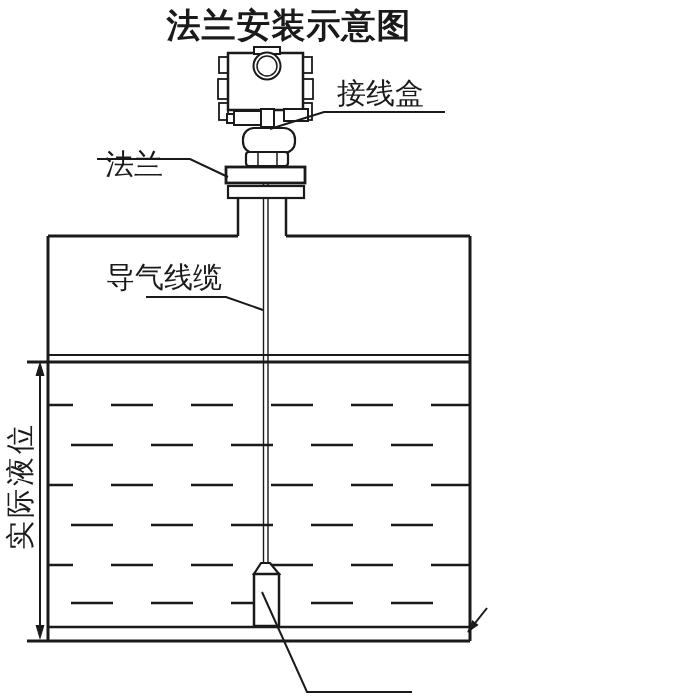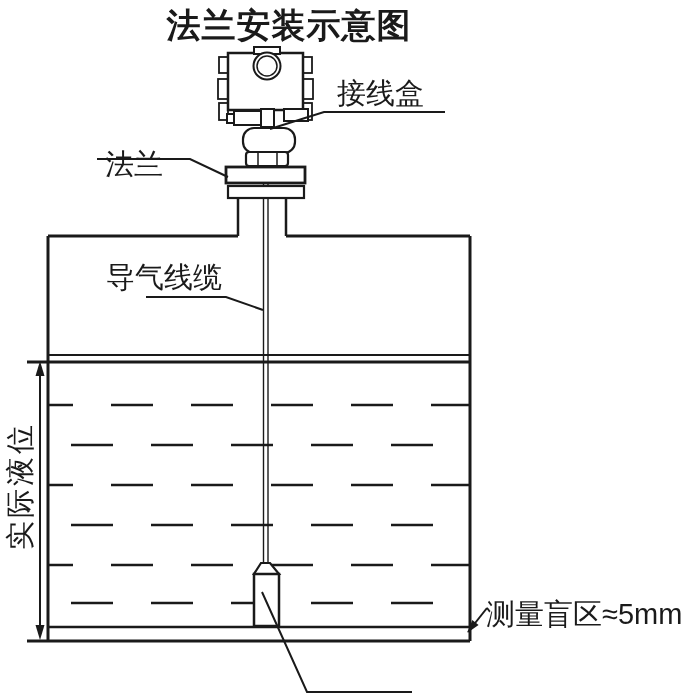--- a/index.html
+++ b/index.html
@@ -107,14 +107,13 @@
       <path d="M146,297 H226 L263,310"></path>
       <path d="M262,592 L307,692 H412"></path>
     </g>
   </svg>
 
   <div class="title">法兰安装示意图</div>
   <div class="lbl" style="left:337px;top:78px;">接线盒</div>
   <div class="lbl" style="left:105px;top:121px;margin-top:28px;">法兰</div>
   <div class="lbl" style="left:106px;top:262px;text-align:center;">导气线缆</div>
   <div class="vert">实际液位</div>
-  <div class="lbl" style="left:486px;top:599px;">测量盲区≈5mm</div>
 </div>
 
 </body></html>

